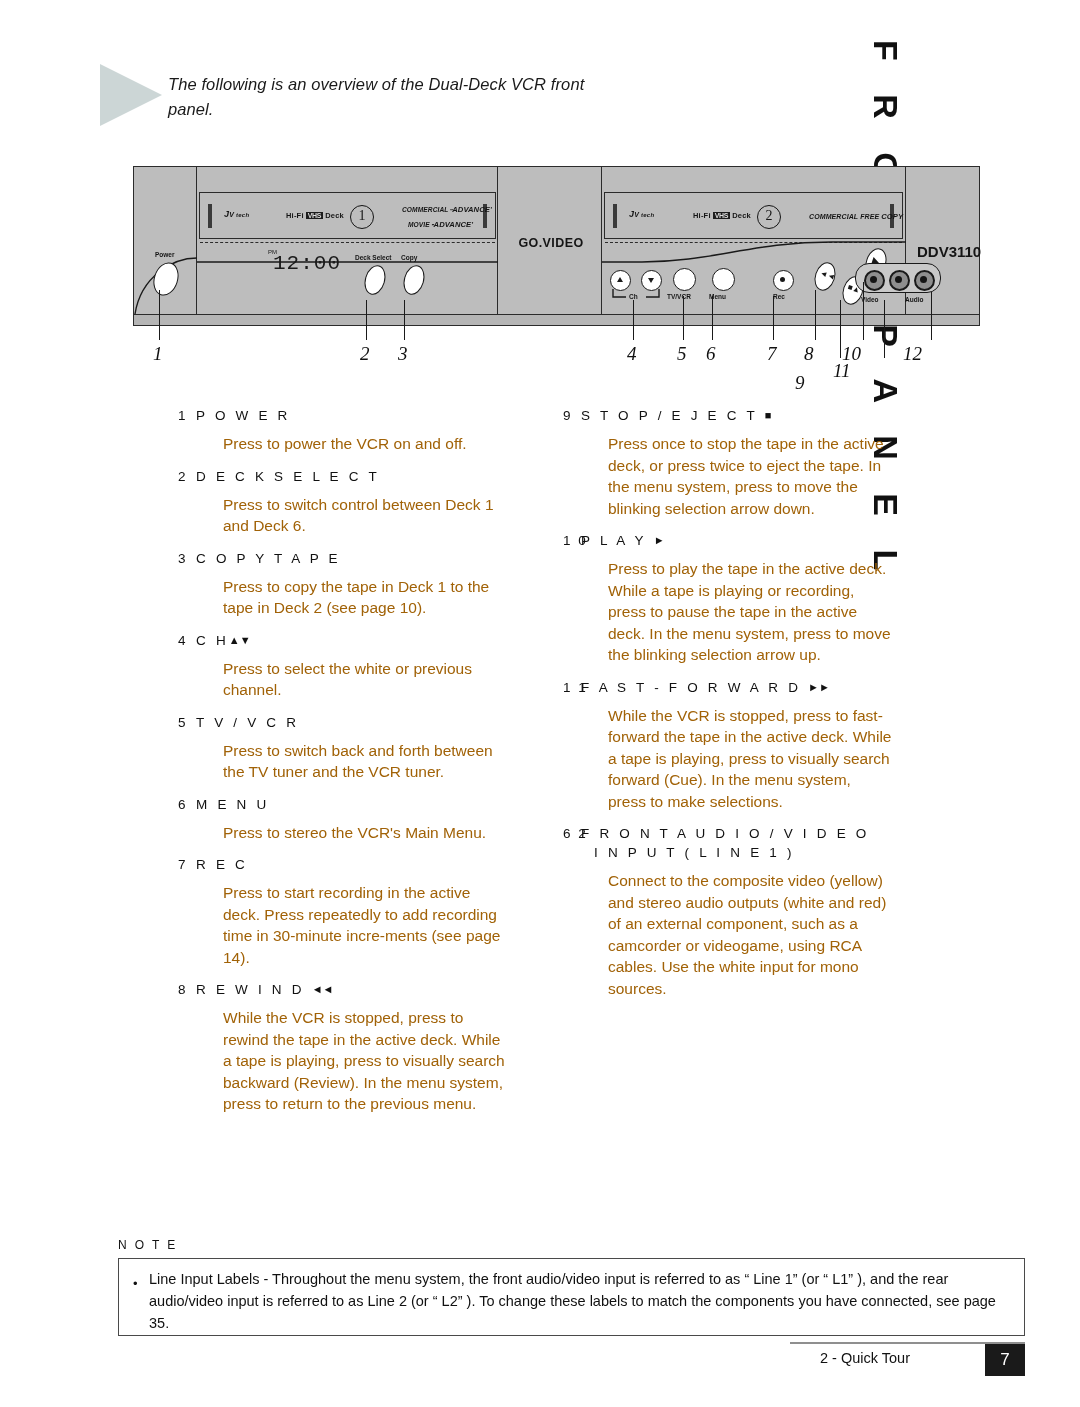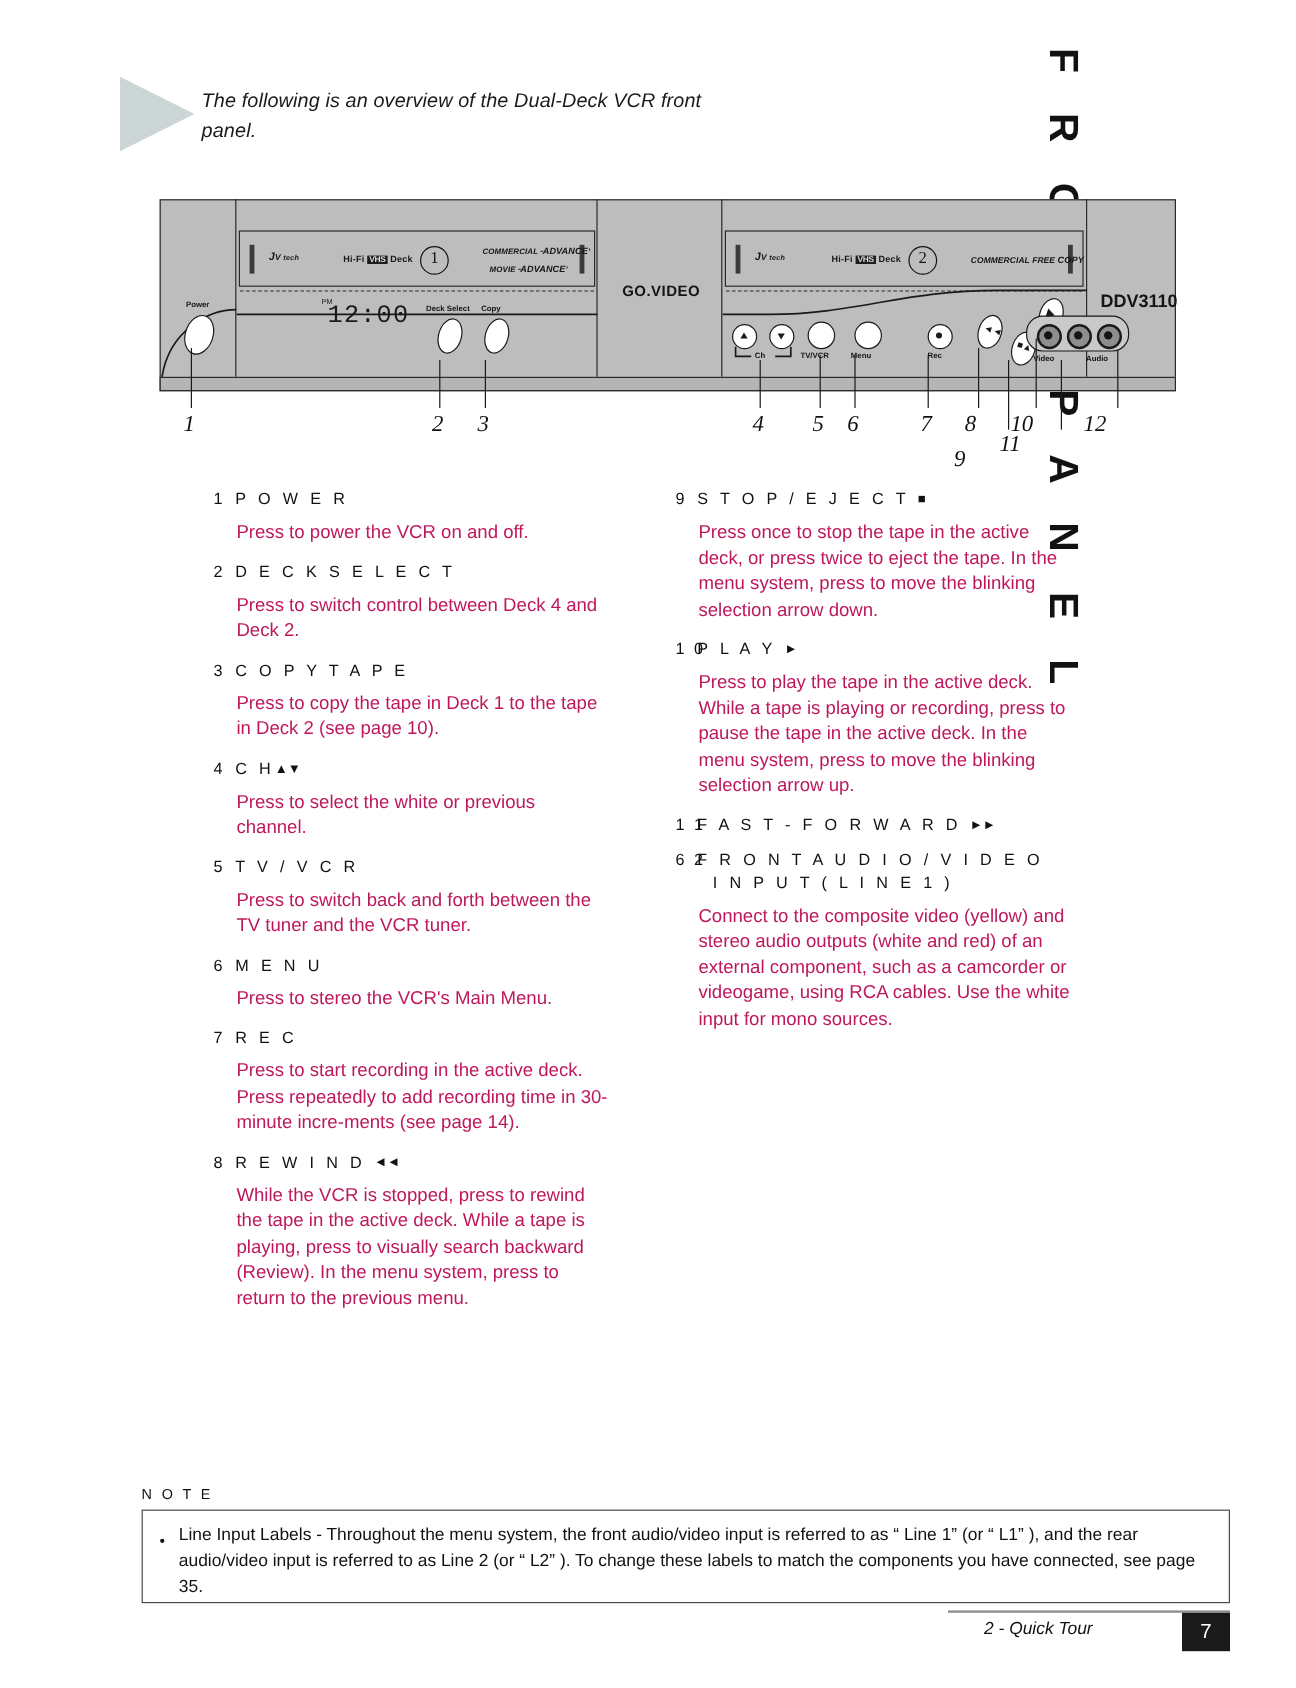--- a/index.html
+++ b/index.html
@@ -114,36 +114,36 @@
 
   
   .col{position:absolute;top:408px;width:330px;}
   .col-left{left:178px;}
   .col-right{left:563px;}
   .item{margin-bottom:14px;position:relative;}
   .item-head{font-size:13.5px;letter-spacing:3.2px;color:#111;margin-bottom:10px;white-space:nowrap;}
   .item-head2{font-size:13.5px;letter-spacing:3.2px;color:#111;margin:-6px 0 10px 31px;white-space:nowrap;}
   .item-num{position:absolute;left:0;top:0;font-size:13.5px;letter-spacing:2px;color:#111;}
   .item-label{margin-left:18px;display:inline-block;}
-  .item-body{margin-left:19px;font-size:15.5px;line-height:21.5px;color:#be185d;}
+  .item-body{margin-left:45px;font-size:15.5px;line-height:21.5px;color:#a16207;}
   .gl{font-size:11px;vertical-align:1px;letter-spacing:0;}
 
   
   .note-title{position:absolute;left:118px;top:1238px;font-size:12px;letter-spacing:2.4px;color:#111;}
   .note-box{
     position:absolute;left:118px;top:1258px;width:907px;height:78px;
     border:1.2px solid #4a4a4a;box-sizing:border-box;background:#fff;
   }
   .note-inner{padding:9px 12px 0 14px;font-size:14.5px;line-height:22px;color:#111;}
   .note-bullet{position:absolute;left:14px;top:14px;font-size:13px;}
   .note-text{margin-left:16px;}
 
   
   .foot-rule{position:absolute;left:790px;top:1342px;width:235px;height:2px;background:#8f8f8f;}
-  .foot-text{position:absolute;left:820px;top:1350px;font-style:italic;font-size:14.5px;color:#111;}
+  .foot-text{position:absolute;left:820px;top:1350px;font-size:14.5px;color:#111;}
   .foot-pg{
     position:absolute;left:985px;top:1344px;width:40px;height:32px;background:#1a1a1a;
     color:#fff;font-size:17px;text-align:center;line-height:32px;font-weight:400;
   }
 </style>
 </head>
 <body>
 
 <div class="page">
 
@@ -296,21 +296,21 @@
 
   <div class="col col-left">
 
     <div class="item">
       <div class="item-head"><span class="item-num">1</span><span class="item-label">P O W E R</span></div>
       <div class="item-body">Press to power the VCR on and off.</div>
     </div>
 
     <div class="item">
       <div class="item-head"><span class="item-num">2</span><span class="item-label">D E C K  S E L E C T</span></div>
-      <div class="item-body">Press to switch control between Deck 4 and Deck 2.</div>
+      <div class="item-body">Press to switch control between Deck 1 and Deck 6.</div>
     </div>
 
     <div class="item">
       <div class="item-head"><span class="item-num">3</span><span class="item-label">C O P Y  T A P E</span></div>
       <div class="item-body">Press to copy the tape in Deck 1 to the tape in Deck 2 (see page 10).</div>
     </div>
 
     <div class="item">
       <div class="item-head"><span class="item-num">4</span><span class="item-label">C H</span><span class="gl">▲▼</span></div>
       <div class="item-body">Press to select the white or previous channel.</div>
@@ -345,20 +345,21 @@
       <div class="item-body">Press once to stop the tape in the active deck, or press twice to eject the tape. In the menu system, press to move the blinking selection arrow down.</div>
     </div>
 
     <div class="item">
       <div class="item-head"><span class="item-num">1 0</span><span class="item-label">P L A Y</span> <span class="gl">►</span></div>
       <div class="item-body">Press to play the tape in the active deck. While a tape is playing or recording, press to pause the tape in the active deck. In the menu system, press to move the blinking selection arrow up.</div>
     </div>
 
     <div class="item">
       <div class="item-head"><span class="item-num">1 1</span><span class="item-label">F A S T - F O R W A R D</span> <span class="gl">►►</span></div>
+      <div class="item-body">While the VCR is stopped, press to fast-forward the tape in the active deck. While a tape is playing, press to visually search forward (Cue). In the menu system, press to make selections.</div>
     </div>
 
     <div class="item">
       <div class="item-head"><span class="item-num">6 2</span><span class="item-label">F R O N T  A U D I O / V I D E O</span></div>
       <div class="item-head2">I N P U T  ( L I N E  1 )</div>
       <div class="item-body">Connect to the composite video (yellow) and stereo audio outputs (white and red) of an external component, such as a camcorder or videogame, using RCA cables. Use the white input for mono sources.</div>
     </div>
 
   </div>
 

